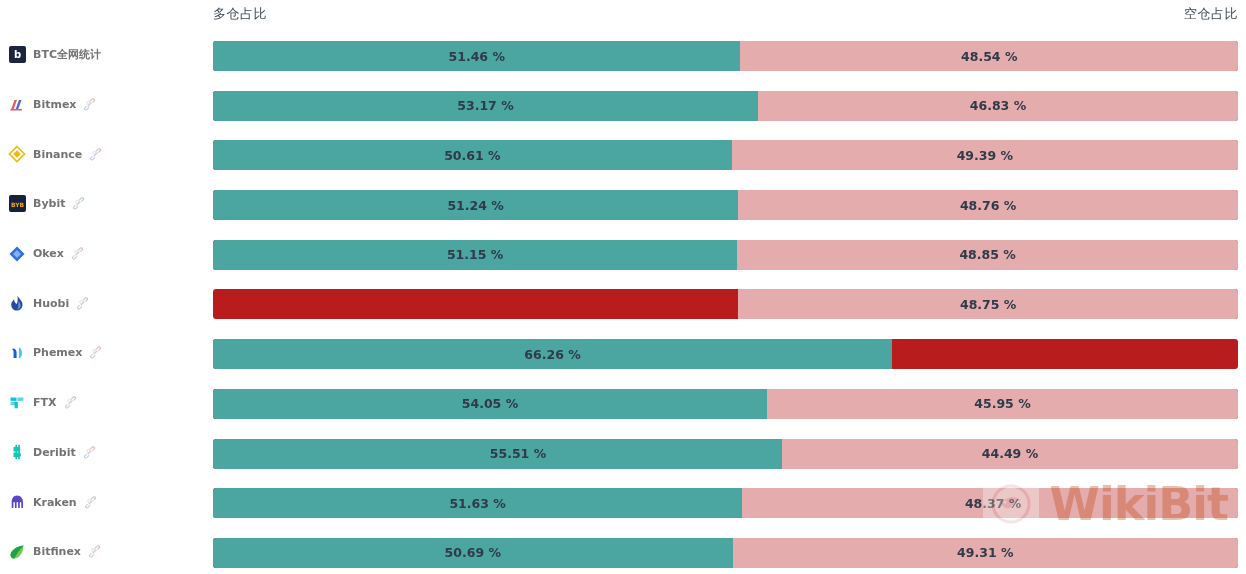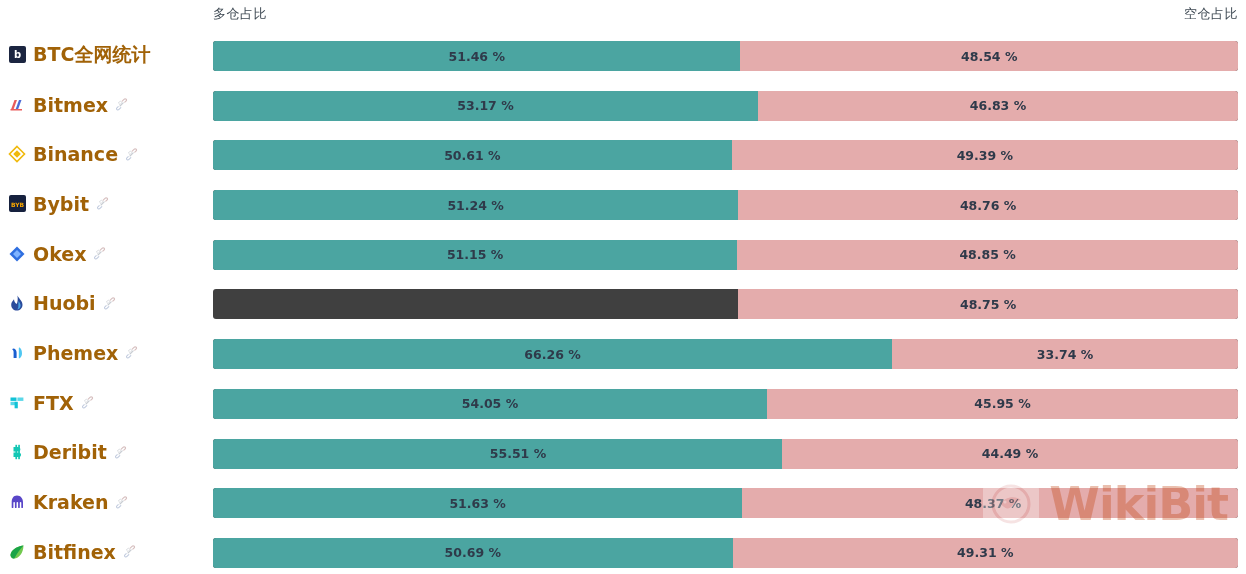--- a/index.html
+++ b/index.html
@@ -74,23 +74,23 @@
     width: 18px;
     height: 18px;
     flex: 0 0 18px;
     display: flex;
     align-items: center;
     justify-content: center;
   }
   .ex-icon svg { display: block; }
 
   .ex-name {
-    font-size: 19px;
+    font-size: 11px;
     font-weight: bold;
-    color: #a16207;
+    color: #737373;
     white-space: nowrap;
     font-family: "DejaVu Sans", "Liberation Sans", sans-serif;
   }
 
   .link-icon {
     width: 13px;
     height: 13px;
     flex: 0 0 13px;
     opacity: 0.55;
     display: flex;
@@ -101,21 +101,21 @@
   
   .bar-track {
     position: absolute;
     left: 213px;
     top: 11px;
     width: 1025px;
     height: 30px;
     border-radius: 3px;
     overflow: hidden;
     display: flex;
-    background: #404040;
+    background: #b91c1c;
   }
   .bar-long {
     height: 30px;
     background: #4ba5a1;
     display: flex;
     align-items: center;
     justify-content: center;
     position: relative;
   }
   .bar-short {
@@ -345,23 +345,20 @@
               <path d="M5 8 L8.2 4.8" stroke="#9aa3ad" stroke-width="1.1" fill="none" stroke-linecap="round"></path>
               <path d="M7.2 3.2 L9 1.4 C10.1 0.3, 12 1.1, 11.4 2.6 L9.8 4.2" stroke="#b58a8a" stroke-width="1.1" fill="none" stroke-linecap="round"></path>
               <path d="M5.8 9.6 L4 11.4 C2.9 12.5, 1 11.7, 1.6 10.2 L3.2 8.6" stroke="#8fa0c4" stroke-width="1.1" fill="none" stroke-linecap="round"></path>
               <path d="M3.4 5 L5.4 3 L7 4.6 L5 6.6 Z" fill="none" stroke="#b0b6bd" stroke-width="0.9"></path>
             </svg>
           </span>
         </div>
         <div class="bar-track">
           <div class="bar-long" style="width: 66.26%; background: rgb(75, 165, 161);">
             <span class="bar-val">66.26 %</span>
-          </div>
-          <div class="bar-short" style="background: rgb(228, 172, 172);">
-            <span class="bar-val">33.74 %</span>
           </div>
         </div>
       </div>
       <div class="row">
         <div class="row-label">
           <span class="ex-icon">
             <svg width="18" height="18" viewBox="0 0 18 18">
               <rect x="2.5" y="3.5" width="6" height="3.4" fill="#11c2d6"></rect>
               <rect x="9.4" y="3.5" width="6" height="3.4" fill="#5ad7e8"></rect>
               <rect x="2.5" y="7.8" width="6" height="3.4" fill="#5ad7e8"></rect>

